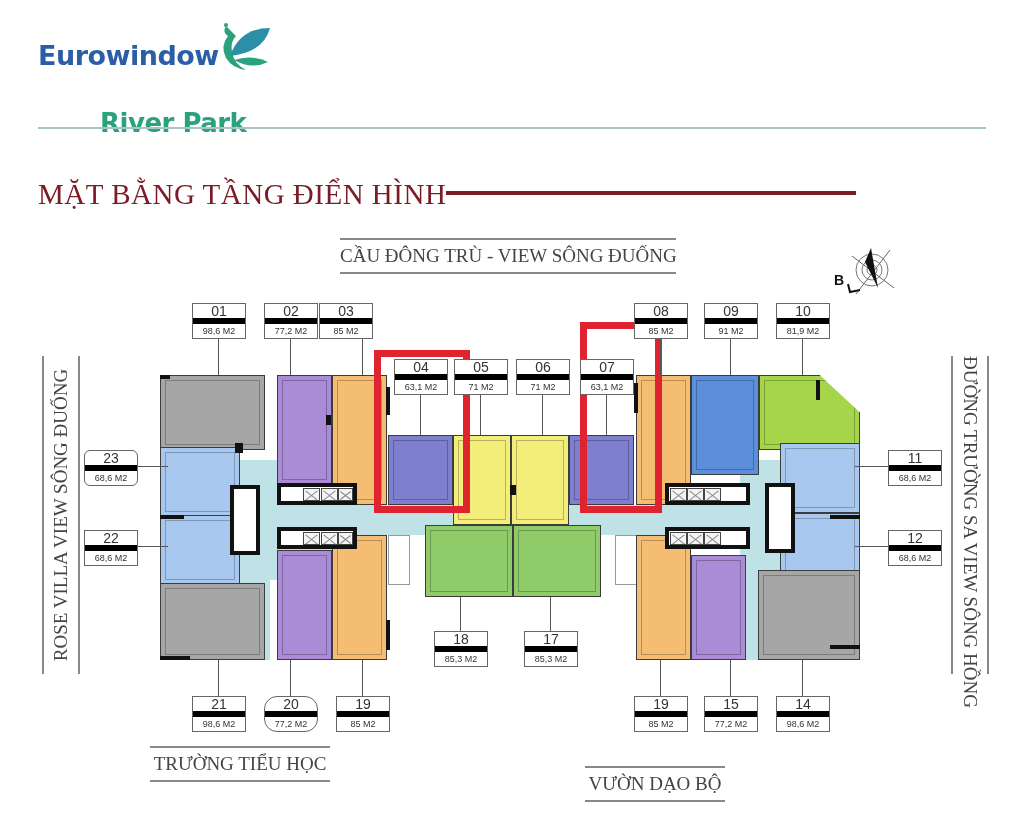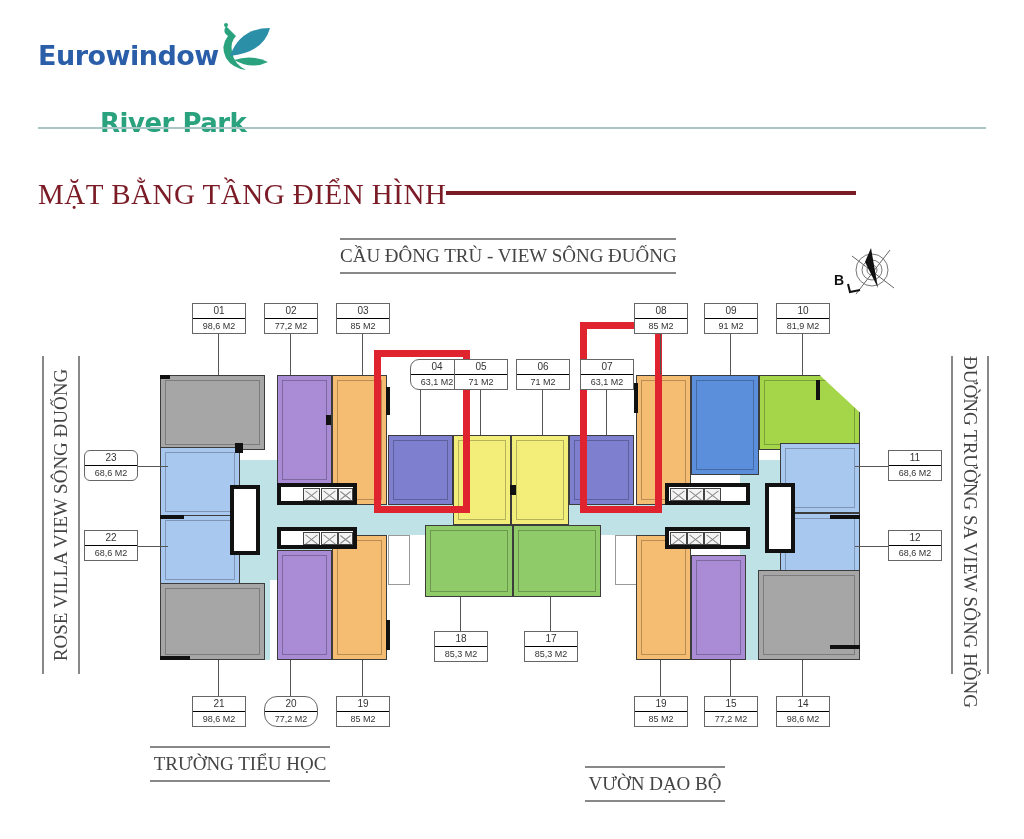--- a/index.html
+++ b/index.html
@@ -17,21 +17,21 @@
   .dir-top { left:340px; top:238px; width:336px; height:32px; line-height:32px; }
   .dir-bl { left:150px; top:746px; width:180px; height:32px; line-height:32px; }
   .dir-br { left:585px; top:766px; width:140px; height:32px; line-height:32px; }
   .dir-vert { width:318px; height:34px; line-height:34px; font-size:19px; }
   .dir-left { left:-98px; top:496px; transform:rotate(-90deg); }
   .dir-right { left:811px; top:496px; transform:rotate(90deg); }
   
   .compass { left:832px; top:244px; width:64px; height:56px; }
   
   .unit-tag { width:52px; border:1px solid #666; background:#fff; font-size:9px; color:#333; text-align:center; }
-  .unit-tag .num { height:14px; line-height:14px; border-bottom:1px solid #000000; font-size:10px; }
+  .unit-tag .num { height:14px; line-height:14px; border-bottom:6px solid #000000; font-size:14px; }
   .unit-tag .area { height:14px; line-height:14px; }
   .leader { background:#555; }
   
   .plan { left:160px; top:375px; width:700px; height:285px; }
   .room { position:absolute; border:1px solid #3c3c3c; box-sizing:border-box; }
   .room::after { content:""; position:absolute; inset:4px; border:1px solid rgba(0,0,0,0.25); }
   .wall { position:absolute; background:#111; }
   .corridor { position:absolute; background:#bfe2e6; }
   .core { position:absolute; background:#fff; border:4px solid #111; box-sizing:border-box; }
   .lift { position:absolute; border:1px solid #444; background:#f4f4f4; box-sizing:border-box; }
@@ -196,25 +196,25 @@
 <div class="abs leader" style="left:802px;top:660px;width:1px;height:36px;"></div>
 
 <div class="abs unit-tag" style="left:192px;top:303px;">
     <div class="num">01</div>
     <div class="area">98,6 M2</div>
   </div>
 <div class="abs unit-tag" style="left:264px;top:303px;">
     <div class="num">02</div>
     <div class="area">77,2 M2</div>
   </div>
-<div class="abs unit-tag" style="left:336px;top:303px;">
+<div class="abs unit-tag" style="left:319px;top:303px;">
     <div class="num">03</div>
     <div class="area">85 M2</div>
   </div>
-<div class="abs unit-tag" style="left:410px;top:359px;border-radius:9px;">
+<div class="abs unit-tag" style="left:394px;top:359px;">
     <div class="num">04</div>
     <div class="area">63,1 M2</div>
   </div>
 <div class="abs unit-tag" style="left:454px;top:359px;">
     <div class="num">05</div>
     <div class="area">71 M2</div>
   </div>
 <div class="abs unit-tag" style="left:516px;top:359px;">
     <div class="num">06</div>
     <div class="area">71 M2</div>

